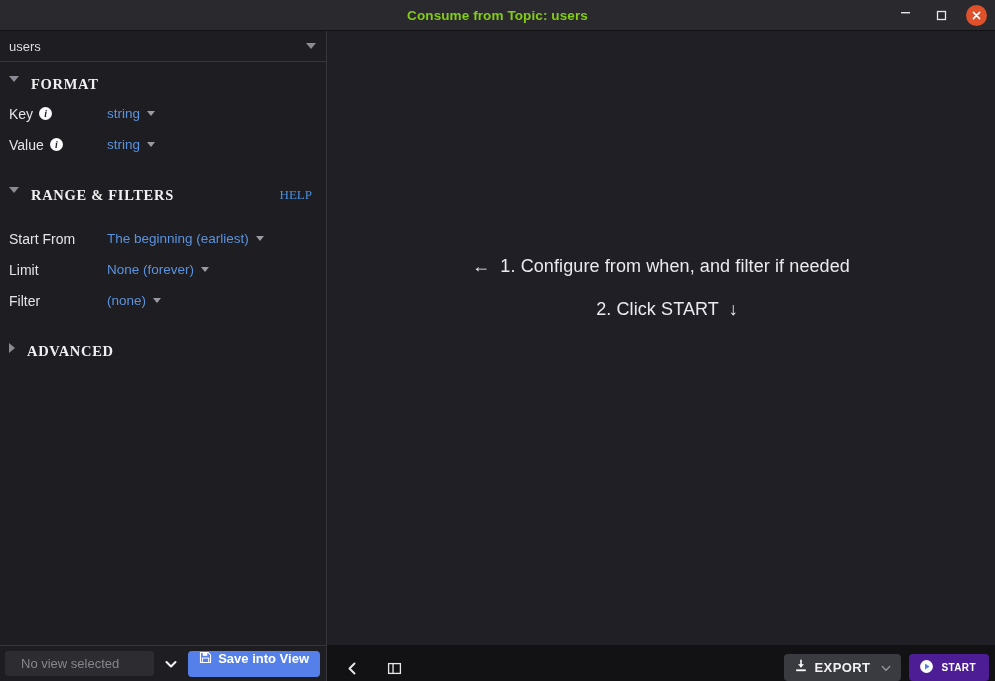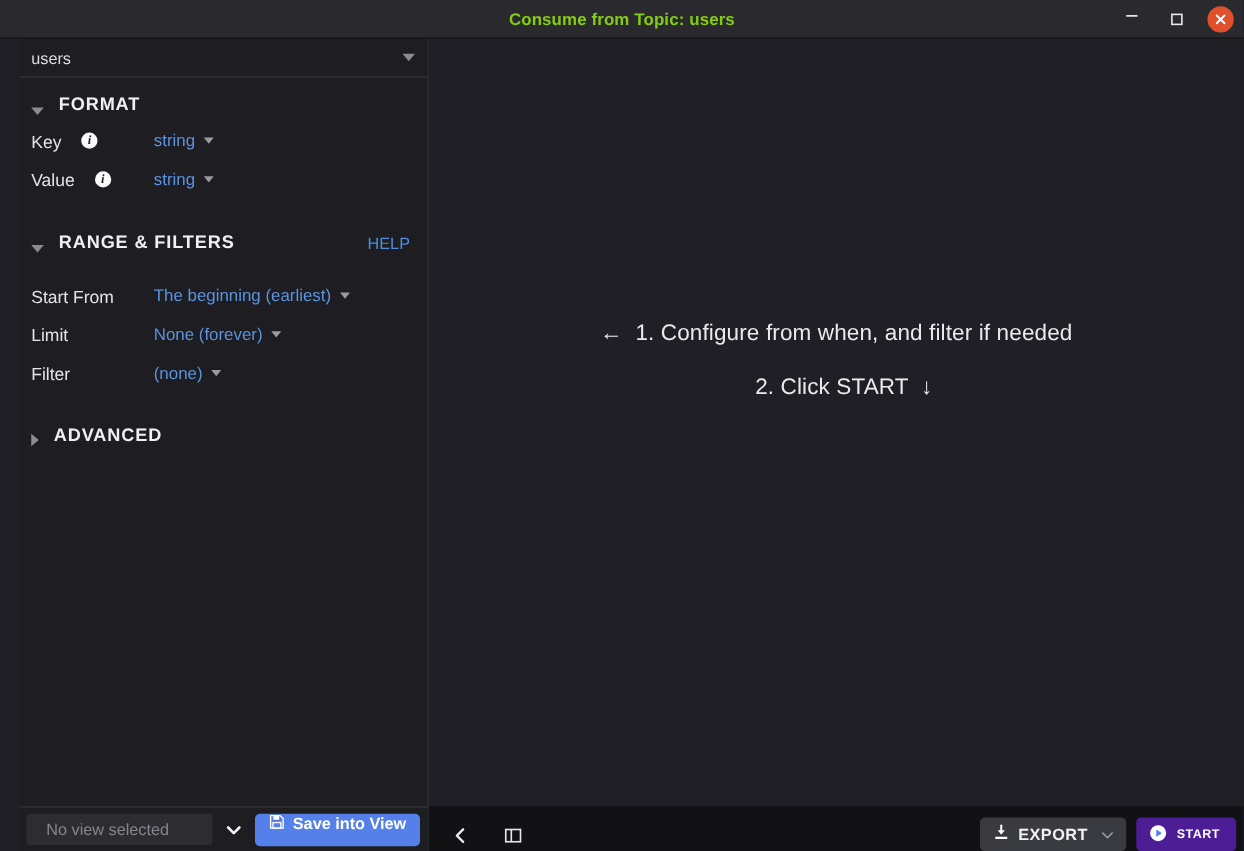--- a/index.html
+++ b/index.html
@@ -77,21 +77,20 @@
 
   
   .sidebar {
     width: 327px;
     flex: 0 0 327px;
     background: #1d1d22;
     border-right: 1px solid #35353c;
     display: flex;
     flex-direction: column;
     min-height: 0;
-    margin-left: 16px;
   }
 
   .topic-select {
     height: 31px;
     flex: 0 0 31px;
     display: flex;
     align-items: center;
     padding: 0 10px 0 9px;
     border-bottom: 1px solid #35353c;
     cursor: pointer;
@@ -123,23 +122,24 @@
   }
 
   .sidebar-scroll {
     flex: 1 1 auto;
     overflow: hidden;
     padding-top: 9px;
   }
 
   .section-header {
     display: flex;
-    align-items: flex-end;
+    align-items: flex-start;
     padding: 5px 14px 5px 9px;
     cursor: pointer;
+    font-family: Liberation Serif, serif;
   }
   .section-header .sh-title {
     margin-left: 12px;
     font-size: 14.5px;
     font-weight: bold;
     letter-spacing: 0.7px;
     color: #f0f0f2;
   }
   .section-header .help-link {
     margin-left: auto;
@@ -154,21 +154,21 @@
     padding: 3px 9px;
     min-height: 31px;
   }
   .field-label {
     width: 98px;
     flex: 0 0 98px;
     font-size: 14px;
     color: #e4e4e8;
     display: flex;
     align-items: center;
-    gap: 16px;
+    gap: 6px;
     text-align: right;
   }
   .info-icon {
     width: 13px; height: 13px;
     border-radius: 50%;
     background: #fbfbfd;
     color: #1d1d22;
     font-size: 10px;
     font-weight: bold;
     font-style: italic;

